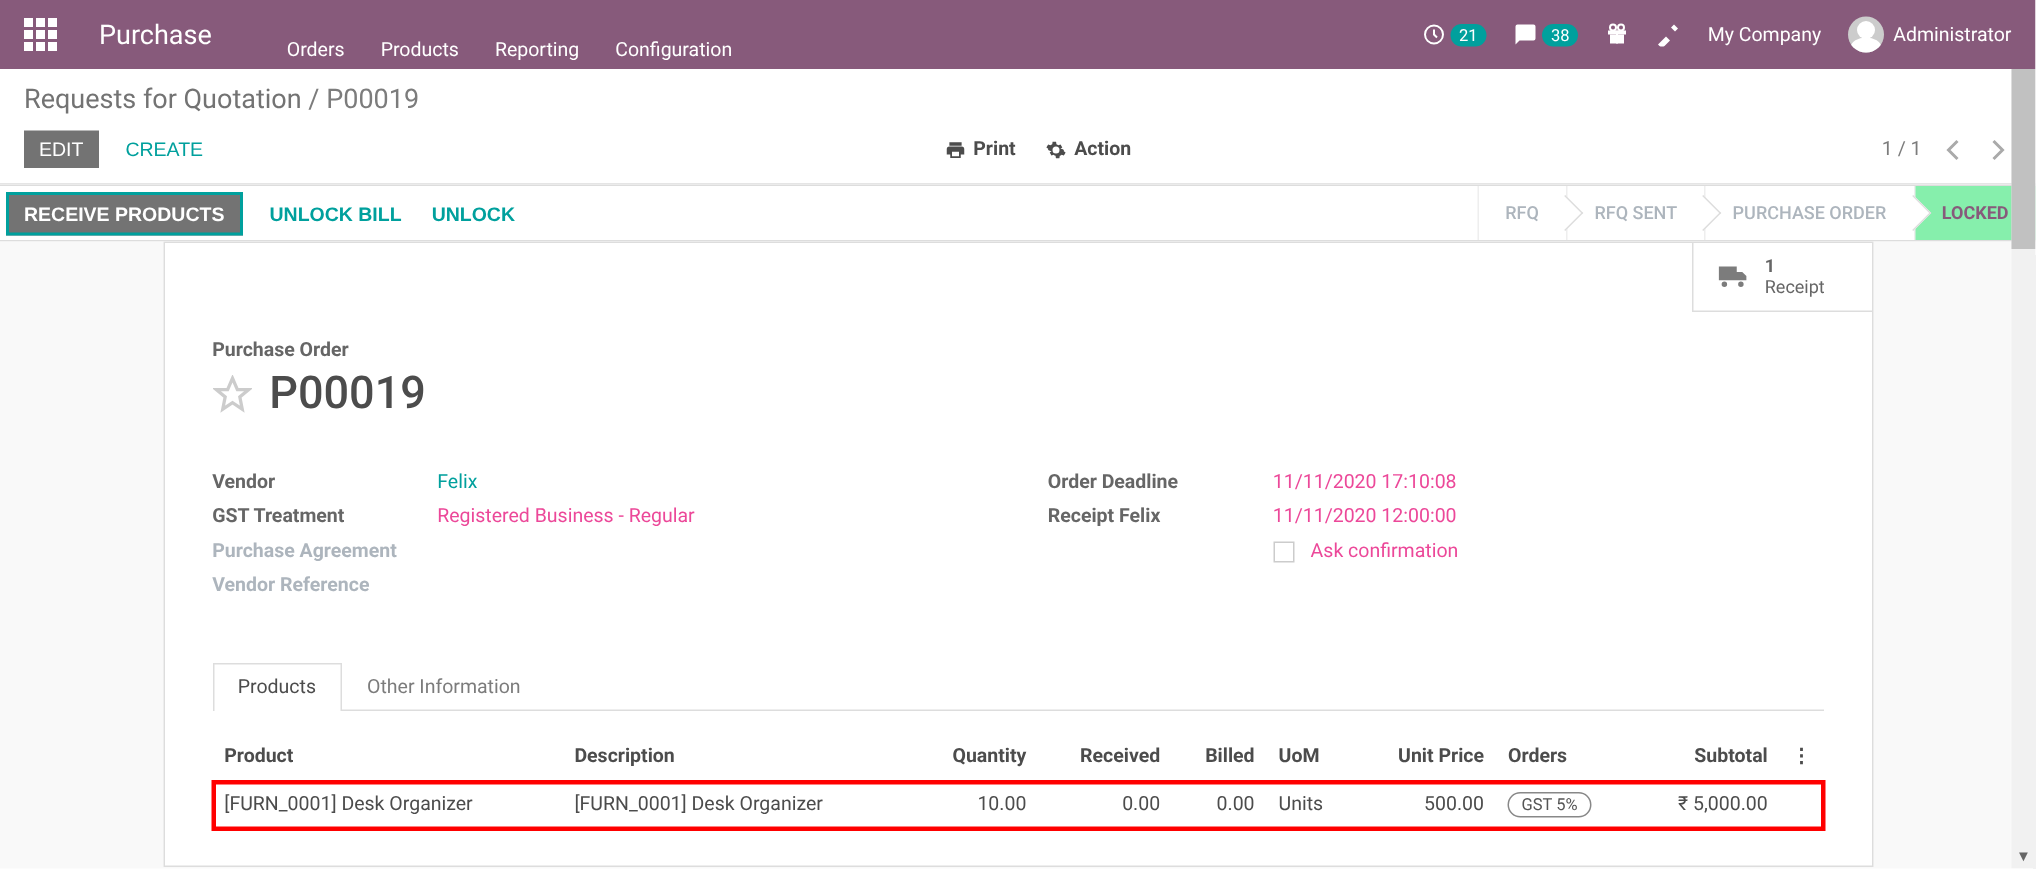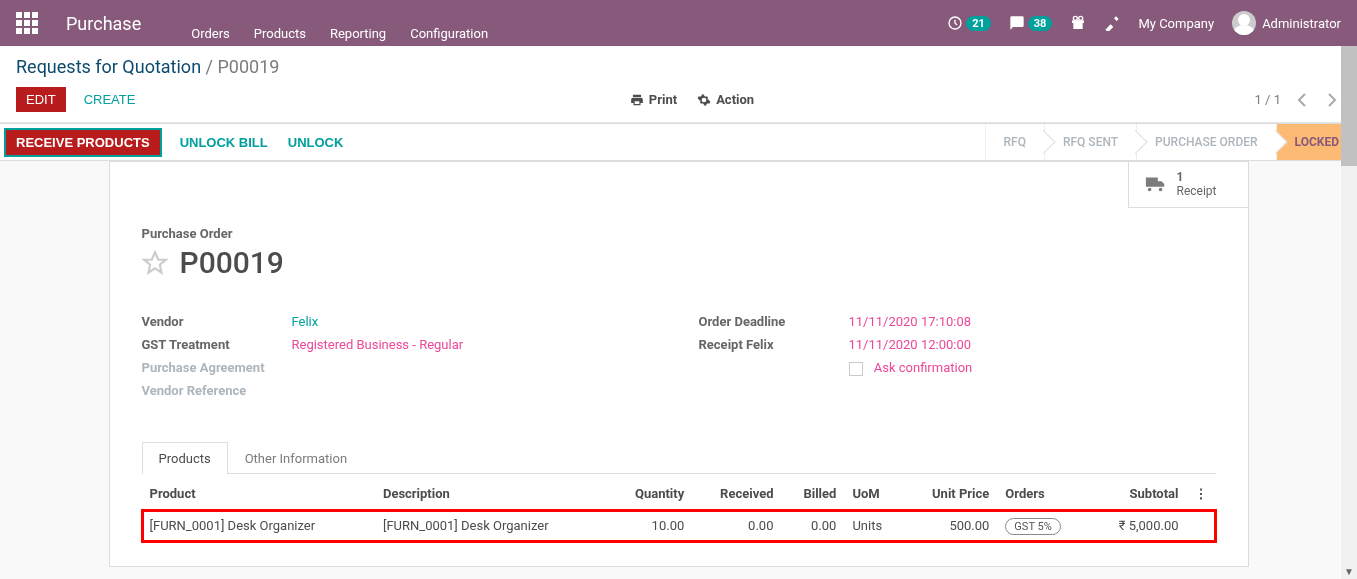--- a/index.html
+++ b/index.html
@@ -8,45 +8,45 @@
 
 .navbar { background: #875a7b; height: 46px; display: flex; align-items: center; padding: 0 16px; color: #fff; }
 .navbar .apps-icon { width: 22px; height: 22px; display: grid; grid-template-columns: repeat(3,1fr); grid-gap: 2px; cursor: pointer; }
 .navbar .apps-icon span { background: #fff; width: 100%; height: 100%; }
 .navbar .brand { font-size: 18px; margin-left: 28px; margin-right: 50px; }
 .navbar .menu { display: flex; gap: 24px; margin-top: 20px; }
 .navbar .menu-item { cursor: pointer; font-size: 13px; }
 .navbar .spacer { flex: 1; }
 .navbar .right { display: flex; align-items: center; gap: 18px; }
 .navbar .icon-btn { cursor: pointer; display: flex; align-items: center; position: relative; }
-.navbar .badge { background: #00a09d; color: #fff; border-radius: 10px; padding: 1px 6px; font-size: 11px; margin-left: 3px; font-weight: bold;}
+.navbar .badge { background: #00a09d; color: #fff; border-radius: 10px; padding: 1px 6px; font-size: 11px; margin-left: 3px; font-weight: normal;}
 .navbar .avatar { width: 24px; height: 24px; border-radius: 50%; background: #ccc; display: inline-block; margin-right: 6px; position: relative; overflow: hidden;}
 .navbar .avatar::before { content:""; position:absolute; width:12px; height:12px; border-radius:50%; background:#fff; top:3px; left:6px;}
 .navbar .avatar::after { content:""; position:absolute; width:20px; height:12px; border-radius:50% 50% 0 0; background:#fff; top:14px; left:2px;}
 
 
 .control-panel { background: #fff; padding: 10px 16px 0 16px; border-bottom: 1px solid #e5e5e5;}
 .breadcrumb { font-size: 18px; color: #7c7c7c; margin-bottom: 10px;}
-.breadcrumb .crumb-link { color: #0c4a6e; cursor: pointer; text-align: right; }
+.breadcrumb .crumb-link { color: #737373; cursor: pointer; text-align: right; }
 .cp-row { display: flex; align-items: center; padding-bottom: 10px; }
-.btn-primary { background: #b91c1c; color: #fff; border: none; padding: 5px 10px; font-size: 13px; margin-right: 8px; cursor: pointer; }
+.btn-primary { background: #737373; color: #fff; border: none; padding: 5px 10px; font-size: 13px; margin-right: 8px; cursor: pointer; }
 .btn-link { background: none; border: none; color: #00a09d; padding: 5px 10px; font-size: 13px; cursor: pointer; }
 .cp-center { flex:1; display:flex; justify-content:center; gap: 20px;}
 .cp-center .action-btn { cursor:pointer; color:#4c4c4c; font-weight: bold; display:flex; align-items:center; gap:5px;}
 .cp-right { display:flex; align-items:center; gap:12px; color:#7c7c7c;margin-left:16px;}
 .cp-right .chev { cursor:pointer; padding:4px; color:#7c7c7c; font-size:16px;}
 
 
 .status-bar { display:flex; align-items:center; border-top:1px solid #ddd; border-bottom:1px solid #ddd; background:#fff; height:38px;}
 .status-bar .btn-primary { margin-left:4px; border:2px solid #00a09d; font-weight:bold;}
 .status-bar .btn-link { font-weight:bold;}
 .status-bar .spacer { flex:1;}
 .status-steps { display:flex; height:100%;}
 .status-step { position:relative; padding:0 18px; display:flex; align-items:center; color:#adb5bd; font-size:12px; font-weight:500; cursor:pointer; border-left:1px solid #eee;}
-.status-step.active { color:#875a7b; font-weight:bold; background:#fdba74;}
+.status-step.active { color:#875a7b; font-weight:bold; background:#86efac;}
 .status-step::after { content:""; position:absolute; right:-8px; top:50%; transform:translateY(-50%) rotate(45deg); width:16px; height:16px; border-top:1px solid #ddd; border-right:1px solid #ddd; background:#fff; z-index:1;}
 .status-step:last-child::after{display:none;}
 .status-step span{position:relative;z-index:2;}
 
 
 .sheet-bg { background: #f9f9f9; padding: 0; display:flex; justify-content:center;}
 .sheet { background:#fff; border:1px solid #ddd; width: 1140px; margin-top:0; position:relative;}
 .stat-buttons { position:absolute; right:0; top:0; display:flex;}
 .stat-btn { border:1px solid #ddd; border-top:none; border-right:none; padding:8px 16px; display:flex; align-items:center; gap:10px; cursor:pointer; min-width:120px;}
 .stat-btn .stat-text { display:flex; flex-direction:column; font-size:12px; color:#666; line-height:1.2;}
@@ -66,21 +66,21 @@
 .form-row .value { color:#ec4899;}
 .form-row .value.link { color:#00a09d; cursor:pointer;}
 .form-row .checkbox { width:14px; height:14px; border:1px solid #ccc; display:inline-block; margin-right:8px; vertical-align:middle;}
 
 
 .tabs { display:flex; border-bottom:1px solid #ddd; margin-top:40px;}
 .tab { padding:8px 16px; cursor:pointer; color:#7c7c7c; border:1px solid transparent; border-bottom:none; margin-bottom:-1px;}
 .tab.active { border-color:#ddd; background:#fff; color:#4c4c4c;}
 
 
-.table { width:100%; border-collapse:collapse; margin-top:4px;}
+.table { width:100%; border-collapse:collapse; margin-top:14px;}
 .table th { text-align:left; padding:8px; font-weight:bold; color:#4c4c4c; border-bottom:1px solid #ddd; font-size:13px;}
 .table th.num, .table td.num { text-align:right;}
 .table td { padding:8px; border-bottom:1px solid #eee;}
 .table .tax-pill { border:1px solid #888; border-radius:10px; padding:1px 8px; font-size:11px; color:#555;}
 .table .more-col { width:20px; text-align:center; cursor:pointer;}
 
 .highlight-row { outline: 3px solid red; outline-offset:-2px;}
 
 
 .scrollbar { position:absolute; right:0; top:46px; bottom:0; width:16px; background:#f1f1f1;}

